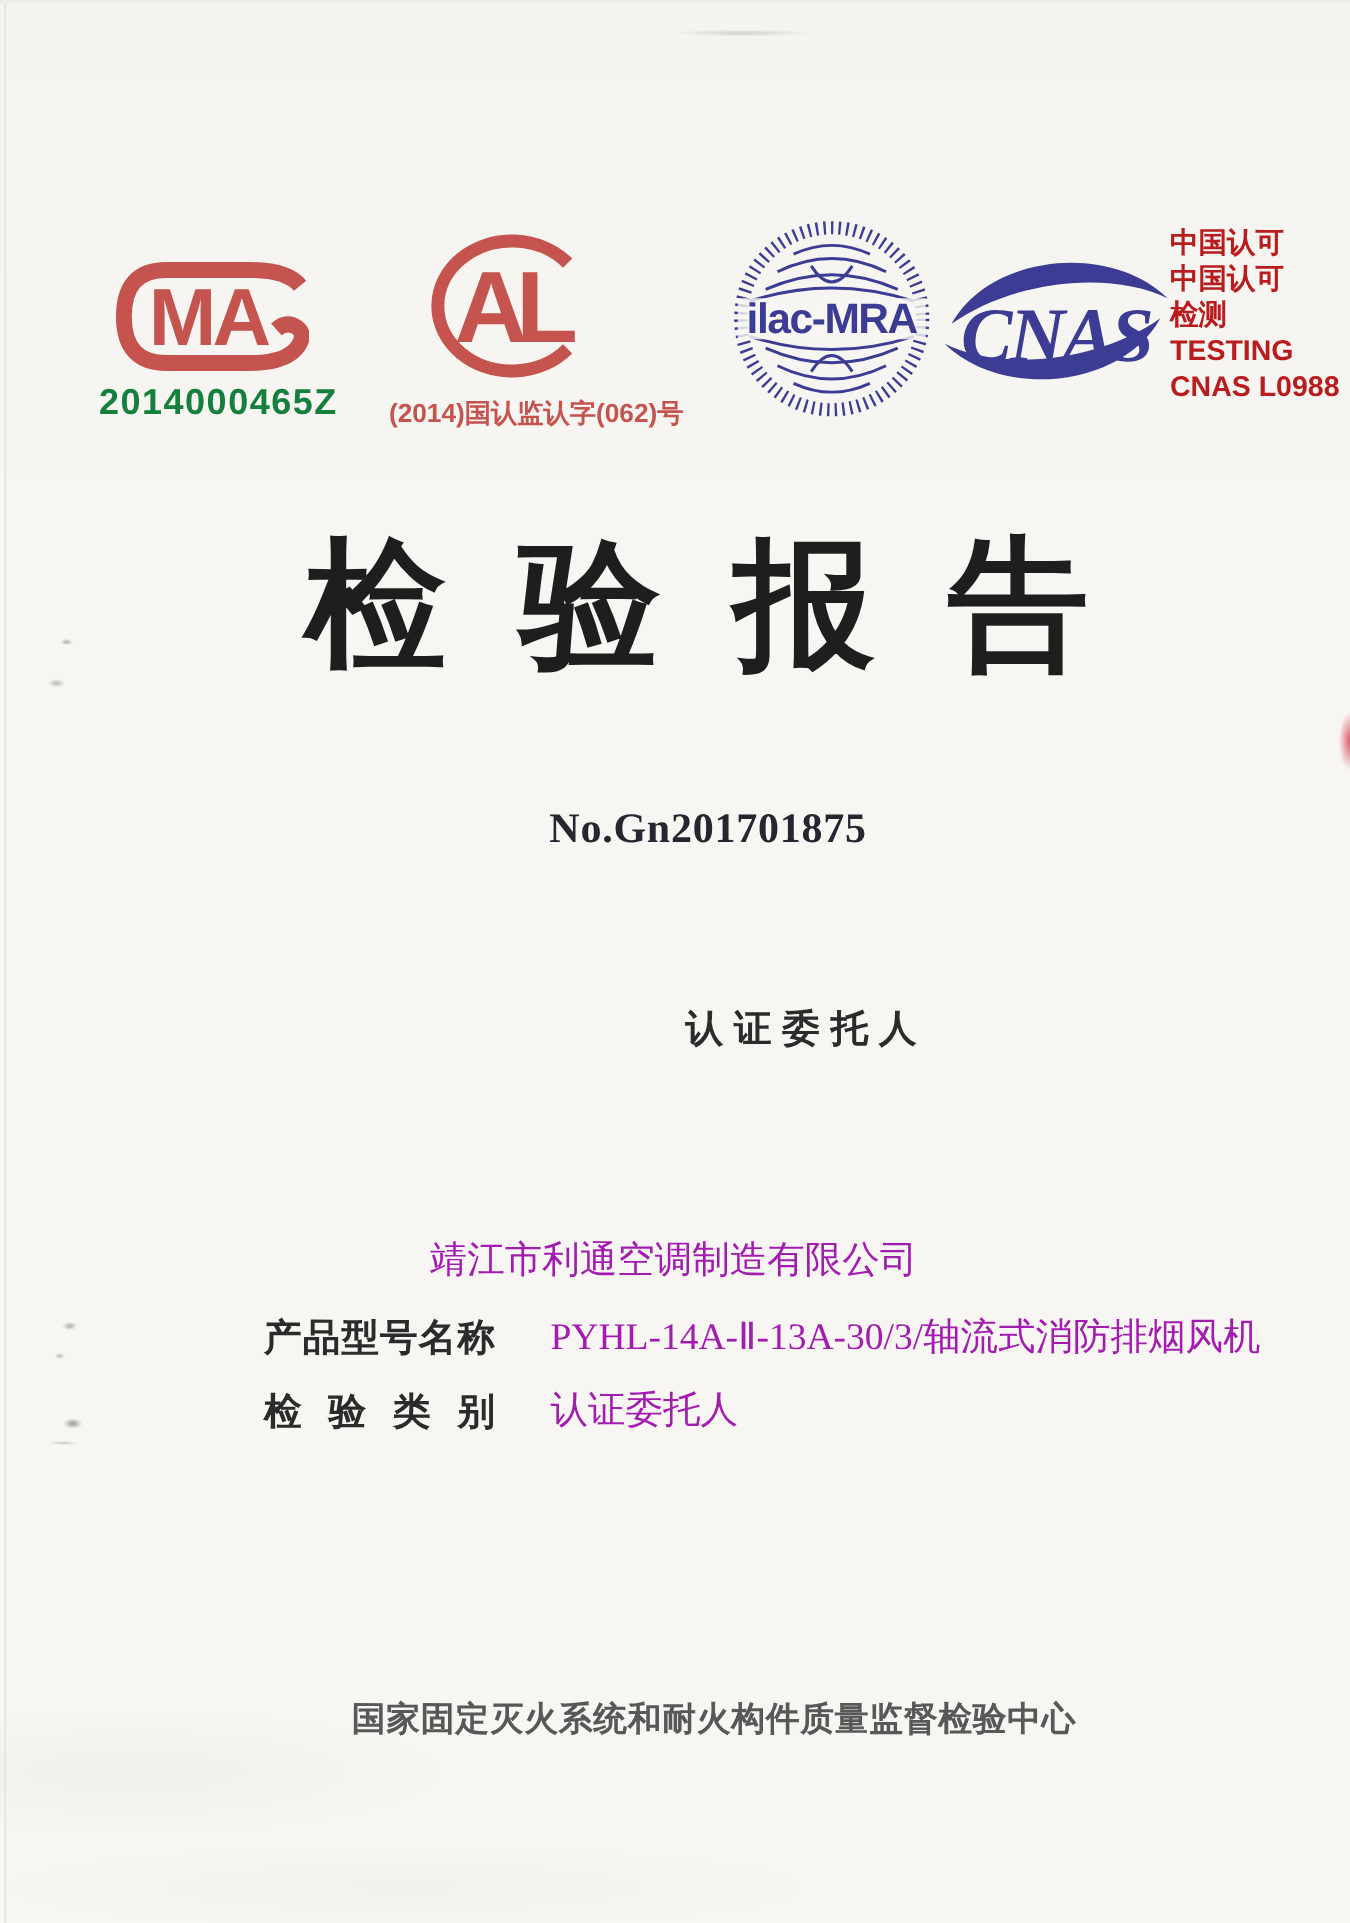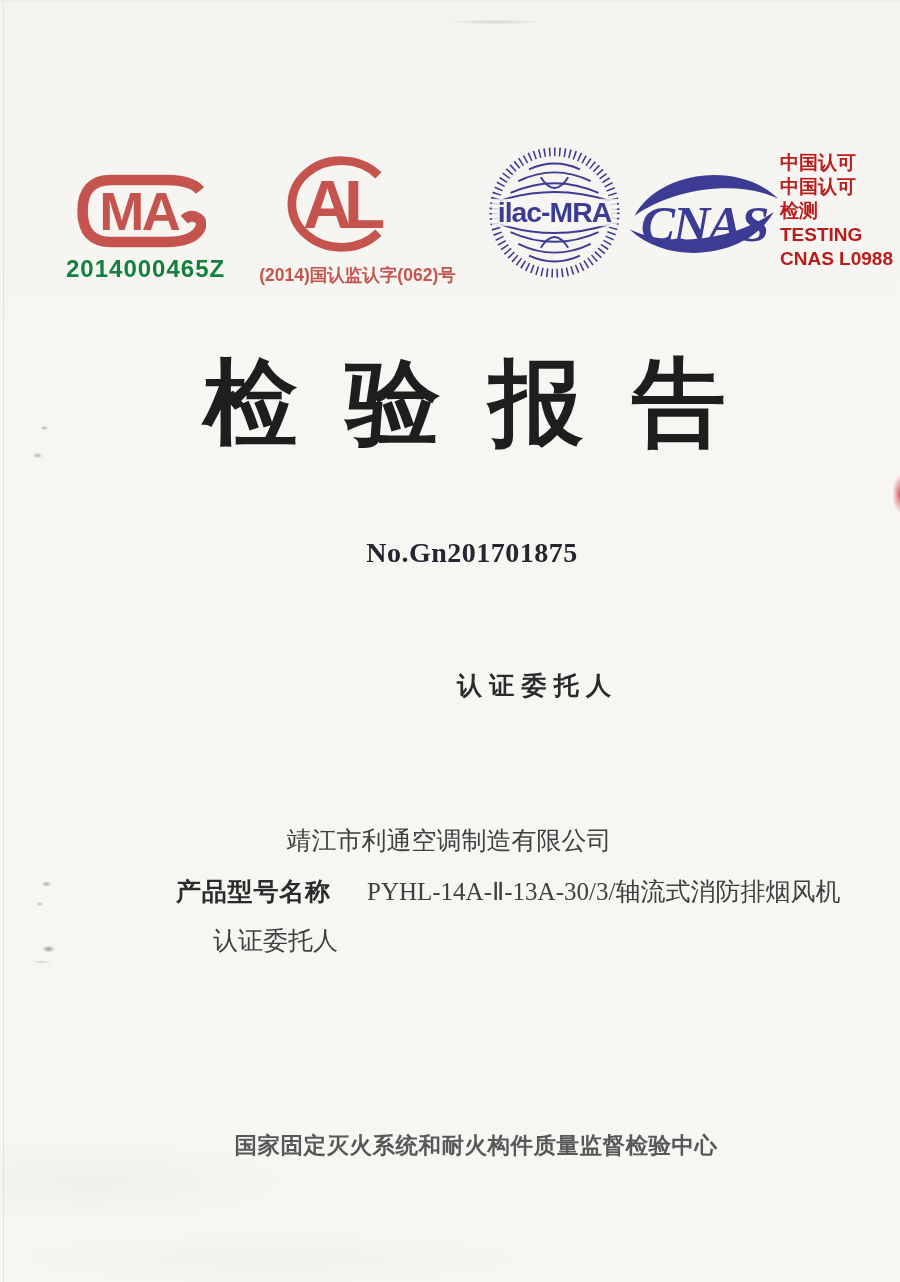--- a/index.html
+++ b/index.html
@@ -66,21 +66,21 @@
   .field-label{
     width:154px;flex:0 0 154px;
     font-weight:bold;font-size:25px;color:#2b2b2b;
     text-align:justify;text-align-last:justify;
     font-family:"Liberation Sans",sans-serif;
     align-self:center;
   }
   .field-value{
     margin-left:37px;width:532px;
     font-family:"Liberation Serif",serif;
-    font-size:25px;line-height:35px;color:#404040;
+    font-size:25px;line-height:35px;color:#a21caf;
     word-break:break-all;
   }
 
   
   .footer-org{
     position:absolute;left:0;right:0;top:1128px;
     text-align:center;
     font-size:22.5px;font-weight:bold;color:#585858;
     letter-spacing:0.5px;
     transform:translateX(26px);
@@ -173,20 +173,21 @@
   <div class="fields">
     <div class="field-row r1">
       <div class="field-label">认证委托人</div>
       <div class="field-value">靖江市利通空调制造有限公司</div>
     </div>
     <div class="field-row r2">
       <div class="field-label">产品型号名称</div>
       <div class="field-value">PYHL-14A-Ⅱ-13A-30/3/轴流式消防排烟风机</div>
     </div>
     <div class="field-row r3">
+      <div class="field-label">检验类别</div>
       <div class="field-value">认证委托人</div>
     </div>
   </div>
 
   <div class="footer-org">国家固定灭火系统和耐火构件质量监督检验中心</div>
 
   <div class="artifact red-crescent"></div>
   <div class="artifact smudge-a"></div>
   <div class="artifact smudge-b"></div>
   <div class="artifact smudge-top"></div>

